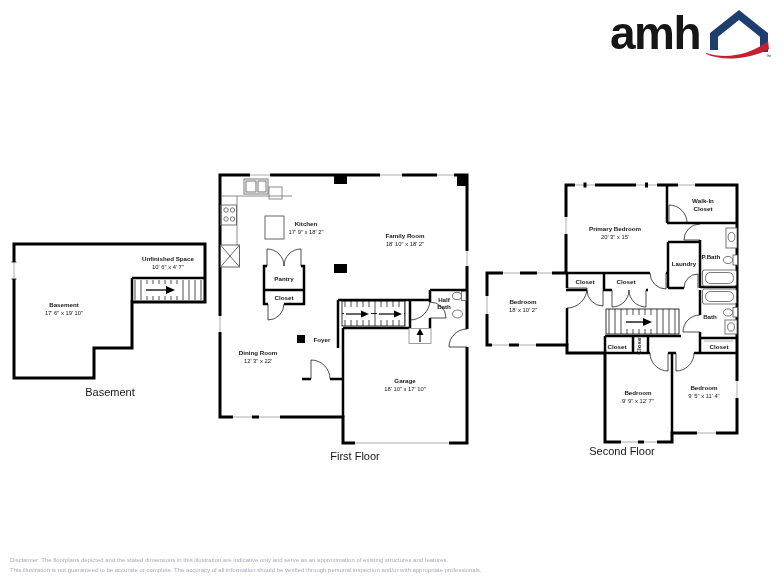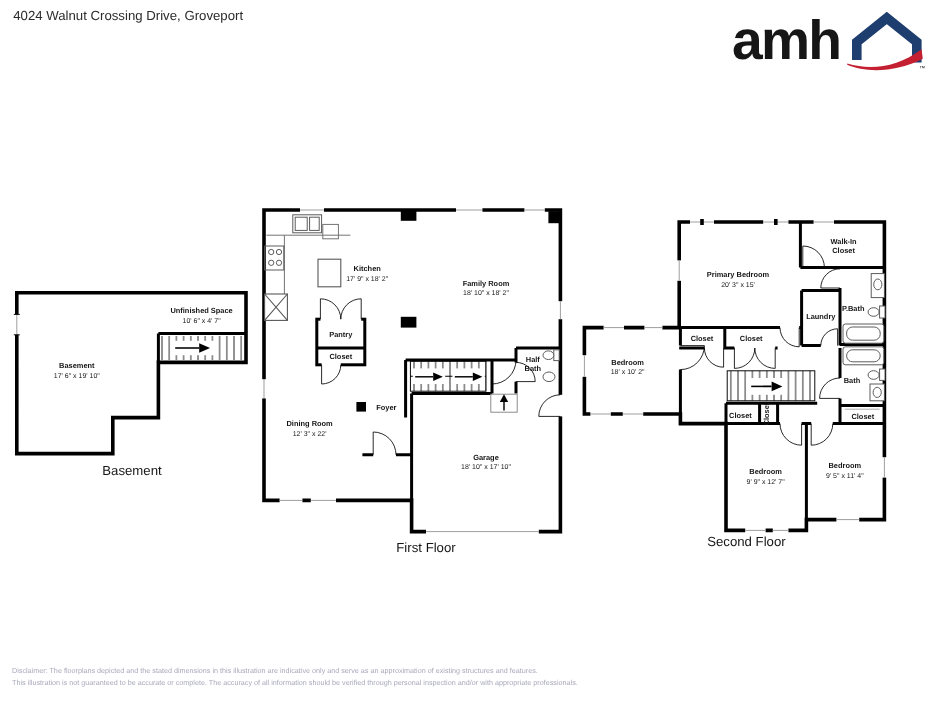--- a/index.html
+++ b/index.html
@@ -14,21 +14,20 @@
   text{fill:#161616;}
   .rname{font-size:6.2px;font-weight:bold;}
   .rdims{font-size:5.8px;}
   .floorlbl{font-size:11px;}
 </style>
 </head>
 <body>
 
 <div id="page">
 
-  <div id="address">4024 Walnut Crossing Drive, Groveport</div>
 
   <svg id="logo" viewBox="0 0 162 52">
     <text x="0" y="41" font-size="46" font-weight="bold" letter-spacing="-1.5" fill="#1d3e6e">amh</text>
     <path d="M104,42 V27 L129,7 L154,27 V44" fill="none" stroke-width="8" stroke="#1d3e6e"></path>
     <path d="M96,45 C116,51 138,48 158,33 L159,41 C138,52 112,53 96,46 Z" fill="#c42032"></path>
     <text x="156" y="50" font-size="5" fill="#6b7b93">™</text>
   </svg>
 
   <svg id="plan" width="784" height="588" viewBox="0 0 784 588">
     <defs>

